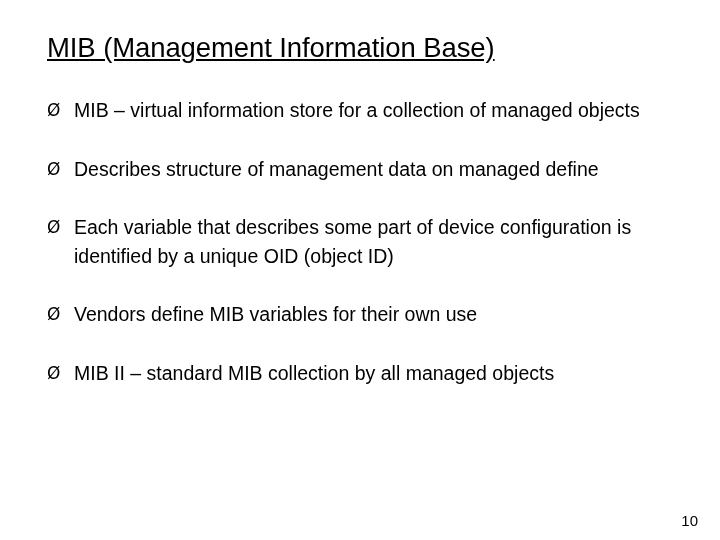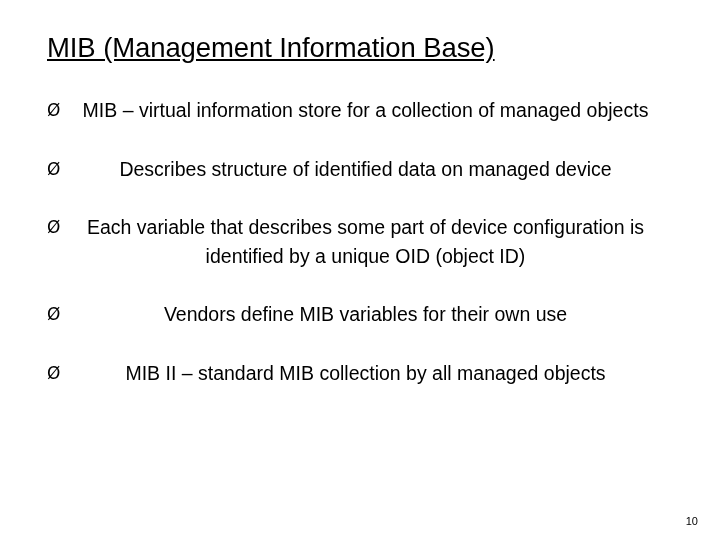--- a/index.html
+++ b/index.html
@@ -51,48 +51,47 @@
   .bullet-marker {
     position: absolute;
     left: 0;
     top: 0;
     font-family: "DejaVu Sans", sans-serif;
     font-size: 17px;
     line-height: 28.5px;
   }
   .bullet-text {
     display: block;
-    text-align: center;
   }
   .page-number {
     position: absolute;
     right: 22px;
     bottom: 12px;
-    font-size: 11px;
+    font-size: 15px;
     line-height: 14px;
     color: #000000;
   }
 </style>
 </head>
 <body>
 
 <div class="slide">
 
   <div class="slide-title">MIB (Management Information Base)</div>
 
   <div class="bullet-list">
 
     <div class="bullet">
       <span class="bullet-marker">Ø</span>
       <span class="bullet-text">MIB – virtual information store for a collection of managed objects</span>
     </div>
 
     <div class="bullet">
       <span class="bullet-marker">Ø</span>
-      <span class="bullet-text">Describes structure of identified data on managed device</span>
+      <span class="bullet-text">Describes structure of management data on managed define</span>
     </div>
 
     <div class="bullet">
       <span class="bullet-marker">Ø</span>
       <span class="bullet-text">Each variable that describes some part of device configuration is identified by a unique OID (object ID)</span>
     </div>
 
     <div class="bullet">
       <span class="bullet-marker">Ø</span>
       <span class="bullet-text">Vendors define MIB variables for their own use</span>

